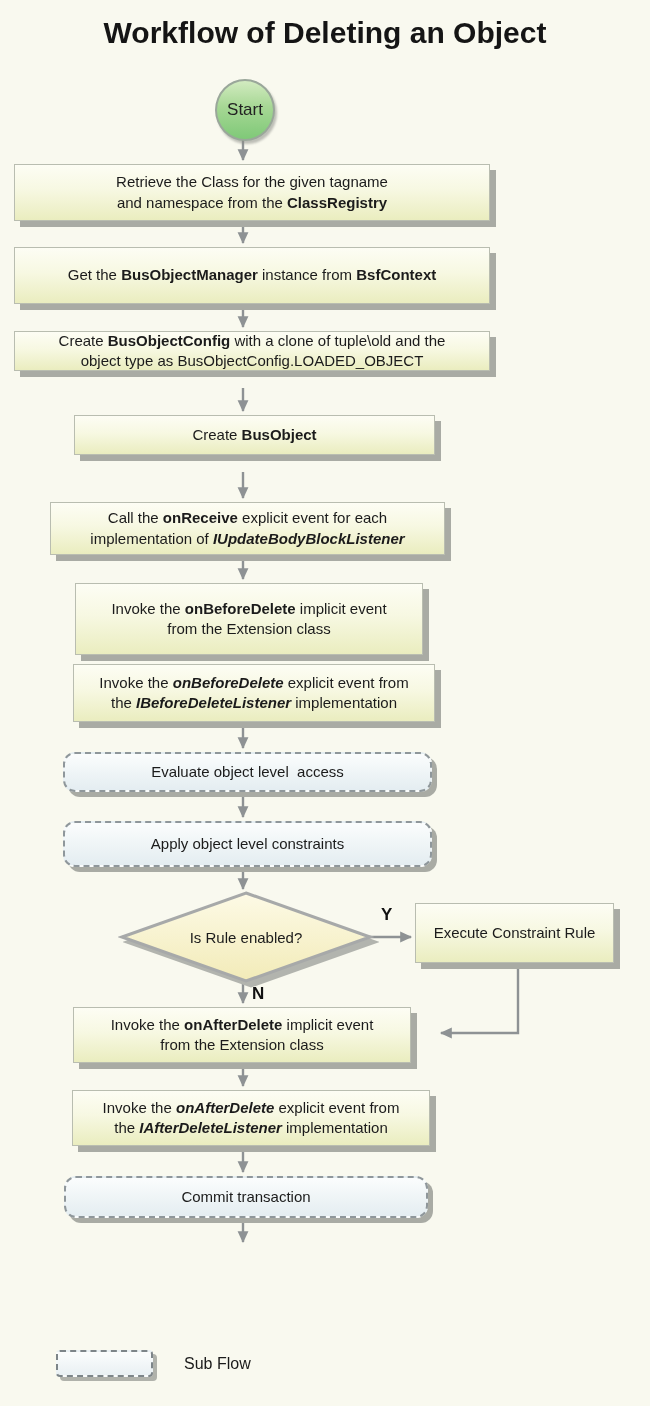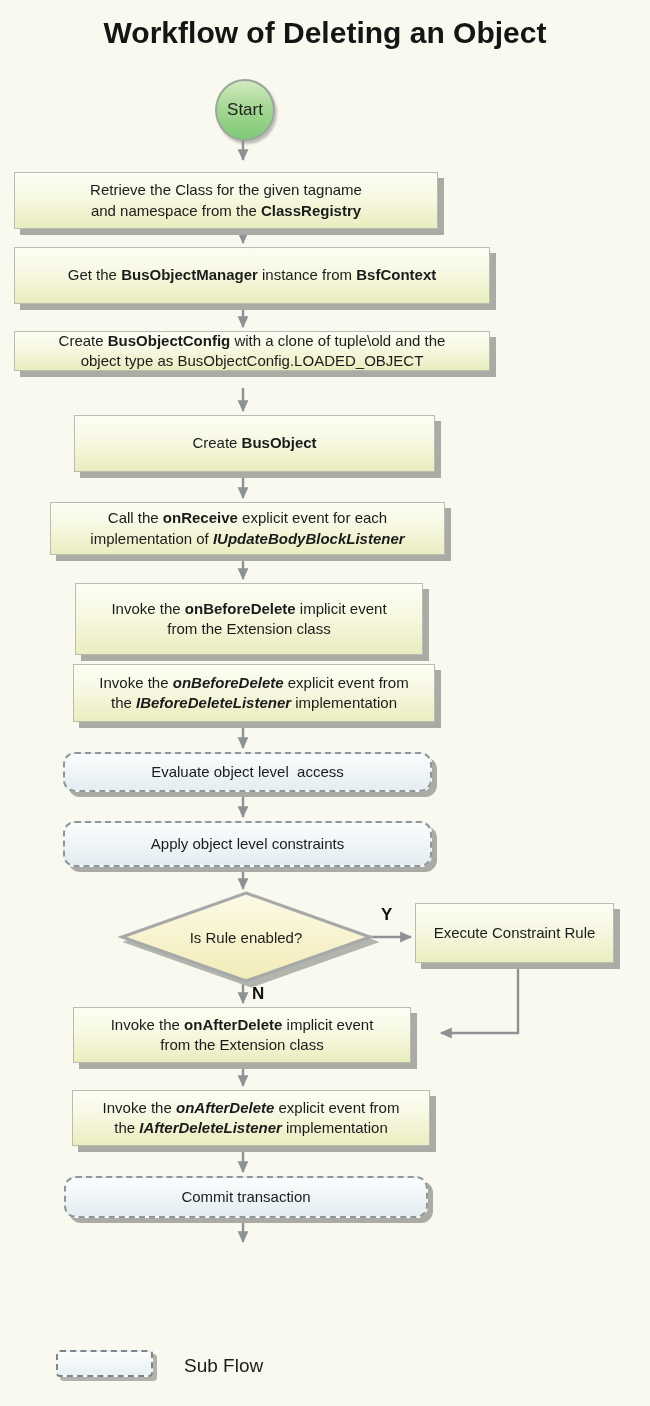--- a/index.html
+++ b/index.html
@@ -55,21 +55,21 @@
     position:absolute;display:flex;align-items:center;justify-content:center;
     font-size:15px;text-align:center;
   }
   .branch-label{position:absolute;font-size:17px;font-weight:bold;color:#111;}
   .legend-swatch{
     position:absolute;box-sizing:border-box;
     background:linear-gradient(to bottom,#fbfdfd,#e9f0f3);
     border:2px dashed #7d8589;border-radius:4px;
     box-shadow:4px 4px 0 #b0b2ab;
   }
-  .legend-label{position:absolute;font-size:19px;color:#1b1b1b;}
+  .legend-label{position:absolute;font-size:16px;color:#1b1b1b;}
 </style>
 </head>
 <body>
 
 <div class="canvas">
 
   <svg class="connectors" width="650" height="1406" aria-hidden="true">
     <defs>
       <marker id="ah" viewBox="0 0 12 12" refX="10" refY="6" markerWidth="13" markerHeight="13" markerUnits="userSpaceOnUse" orient="auto">
         <path d="M0,1 L11,6 L0,11 z" fill="#8e9294"></path>
@@ -94,35 +94,35 @@
       <line x1="243" y1="1218" x2="243" y2="1242" marker-end="url(#ah)"></line>
     </g>
   </svg>
 
   <div class="title">Workflow of Deleting an Object</div>
 
   <div class="ellipse start" style="left:215px;top:79px;width:56px;height:58px;">
     <span>Start</span>
   </div>
 
-  <div class="node process" style="left:14px;top:164px;width:424px;height:57px;margin-top:8px;">
+  <div class="node process" style="left:14px;top:164px;width:476px;height:57px;">
     <span class="rich"><span>Retrieve the Class for the given tagname
 and namespace from the </span><span style="font-weight: bold;">ClassRegistry</span></span>
   </div>
 
   <div class="node process" style="left:14px;top:247px;width:476px;height:57px;">
     <span class="rich"><span>Get the </span><span style="font-weight: bold;">BusObjectManager</span><span> instance from </span><span style="font-weight: bold;">BsfContext</span></span>
   </div>
 
   <div class="node process" style="left:14px;top:331px;width:476px;height:40px;">
     <span class="rich"><span>Create </span><span style="font-weight: bold;">BusObjectConfig</span><span> with a clone of tuple\old and the
 object type as BusObjectConfig.LOADED_OBJECT</span></span>
   </div>
 
-  <div class="node process" style="left:74px;top:415px;width:361px;height:57px;">
+  <div class="node process" style="left:74px;top:415px;width:361px;height:40px;">
     <span class="rich"><span>Create </span><span style="font-weight: bold;">BusObject</span></span>
   </div>
 
   <div class="node process" style="left:50px;top:502px;width:395px;height:53px;">
     <span class="rich"><span>Call the </span><span style="font-weight: bold; margin-top: 16px;">onReceive</span><span> explicit event for each
 implementation of </span><span style="font-weight: bold; font-style: italic;">IUpdateBodyBlockListener</span></span>
   </div>
 
   <div class="node process" style="left:75px;top:583px;width:348px;height:72px;">
     <span class="rich"><span>Invoke the </span><span style="font-weight: bold;">onBeforeDelete</span><span> implicit event

